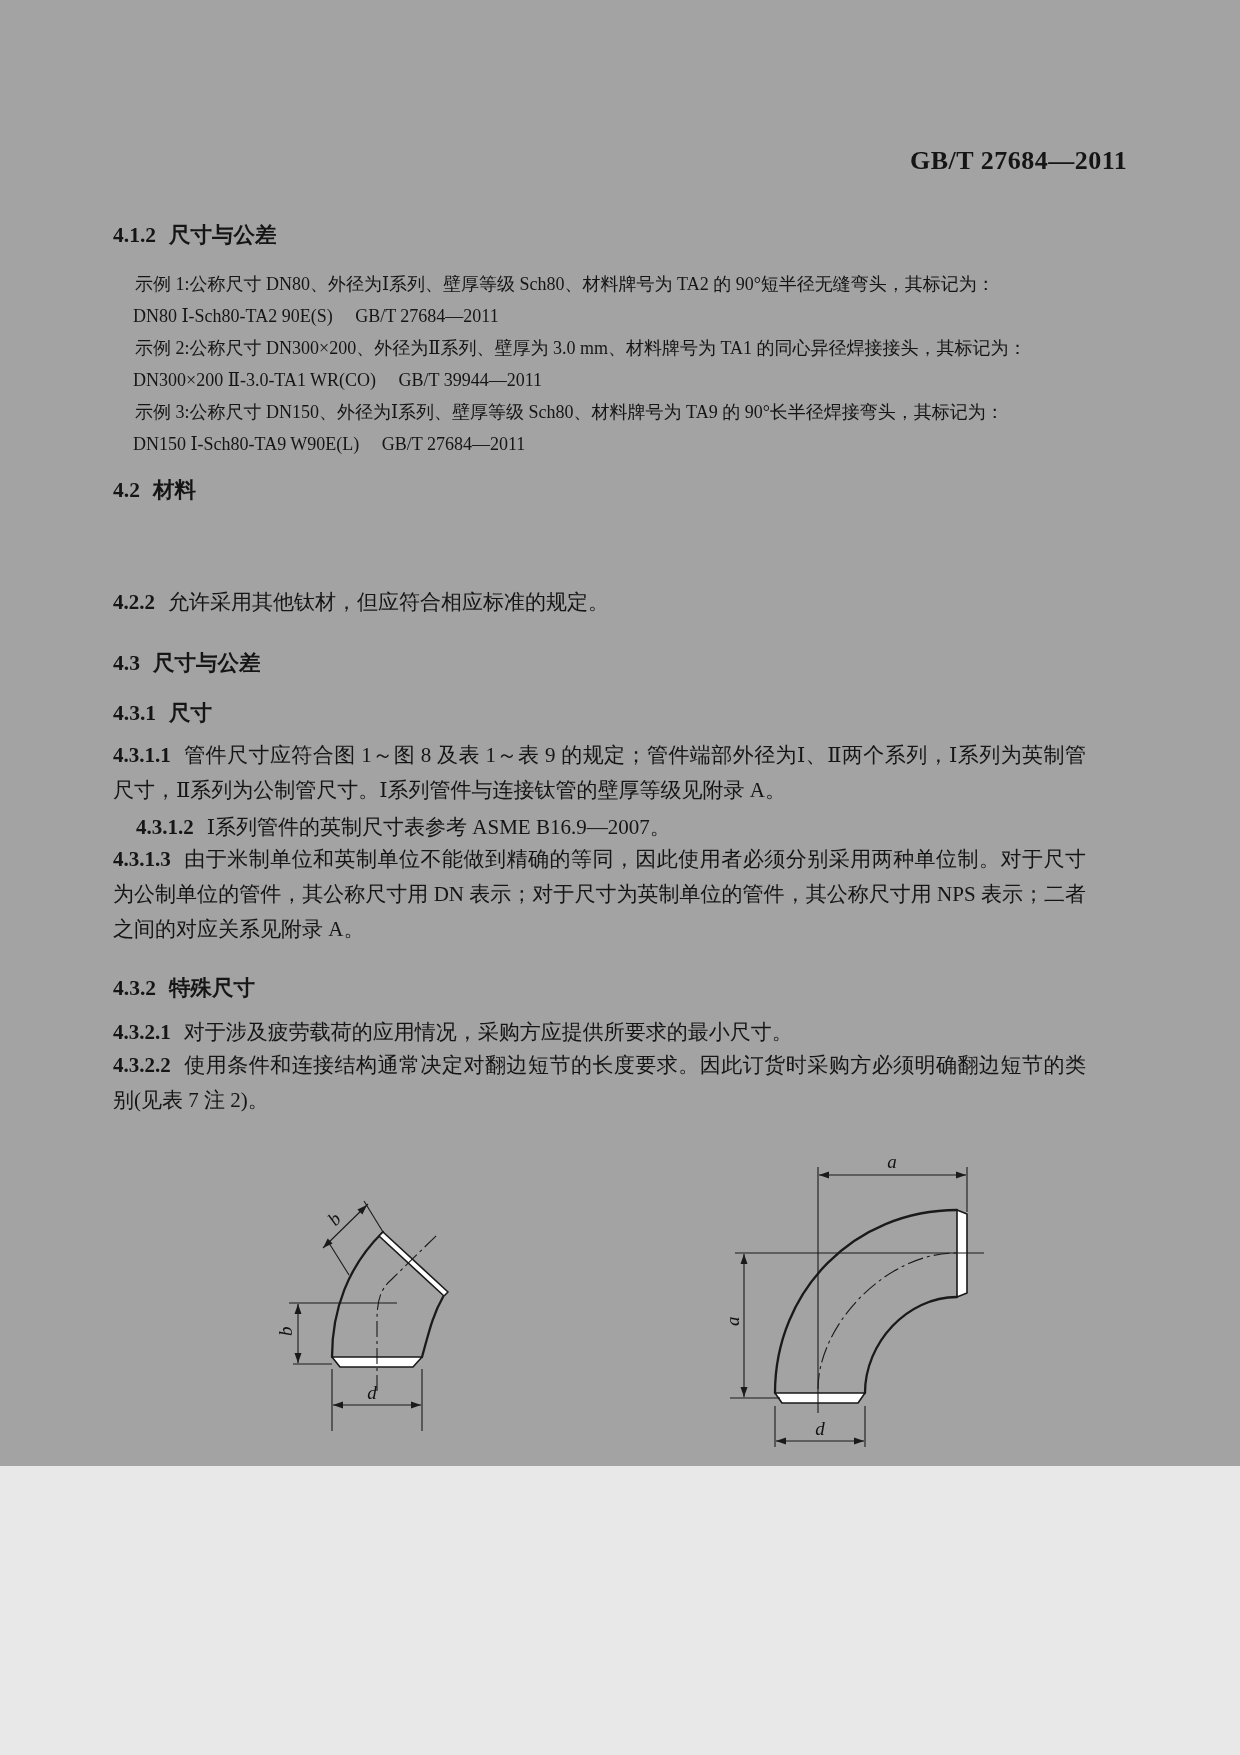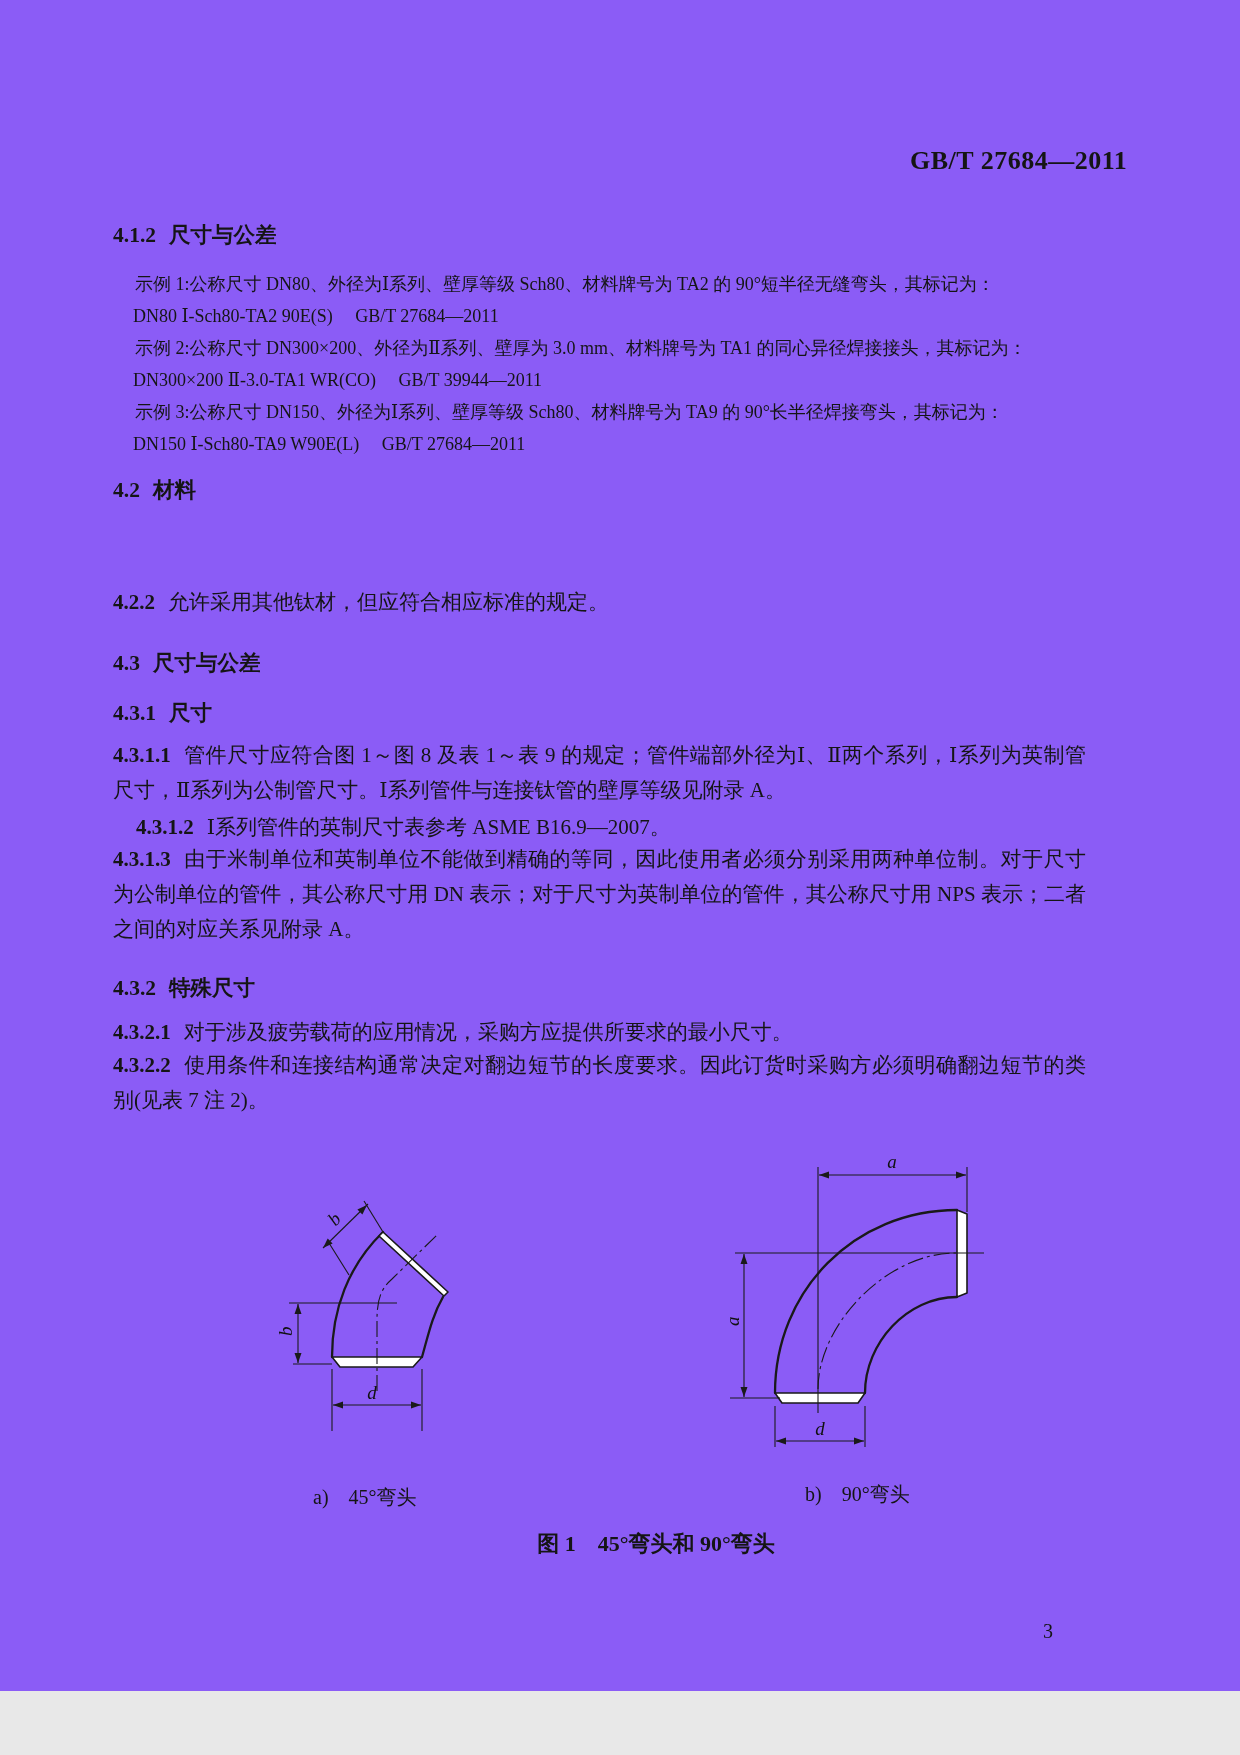--- a/index.html
+++ b/index.html
@@ -1,20 +1,20 @@
 <!DOCTYPE html>
 <html><head>
 <meta charset="utf-8">
 <style>
   html,body{margin:0;padding:0;background:#e8e8e8;}
   .page{
     position:relative;
     width:1240px;
-    height:1691px;
-    background:#8b5cf6;
+    height:1466px;
+    background:#a3a3a3;
     font-family:"Liberation Serif","DejaVu Serif",serif;
     color:#151515;
     overflow:hidden;
     margin:0 auto;
   }
   .abs{position:absolute;}
   .header{
     font-weight:bold;
     font-size:26px;
     letter-spacing:0.5px;

